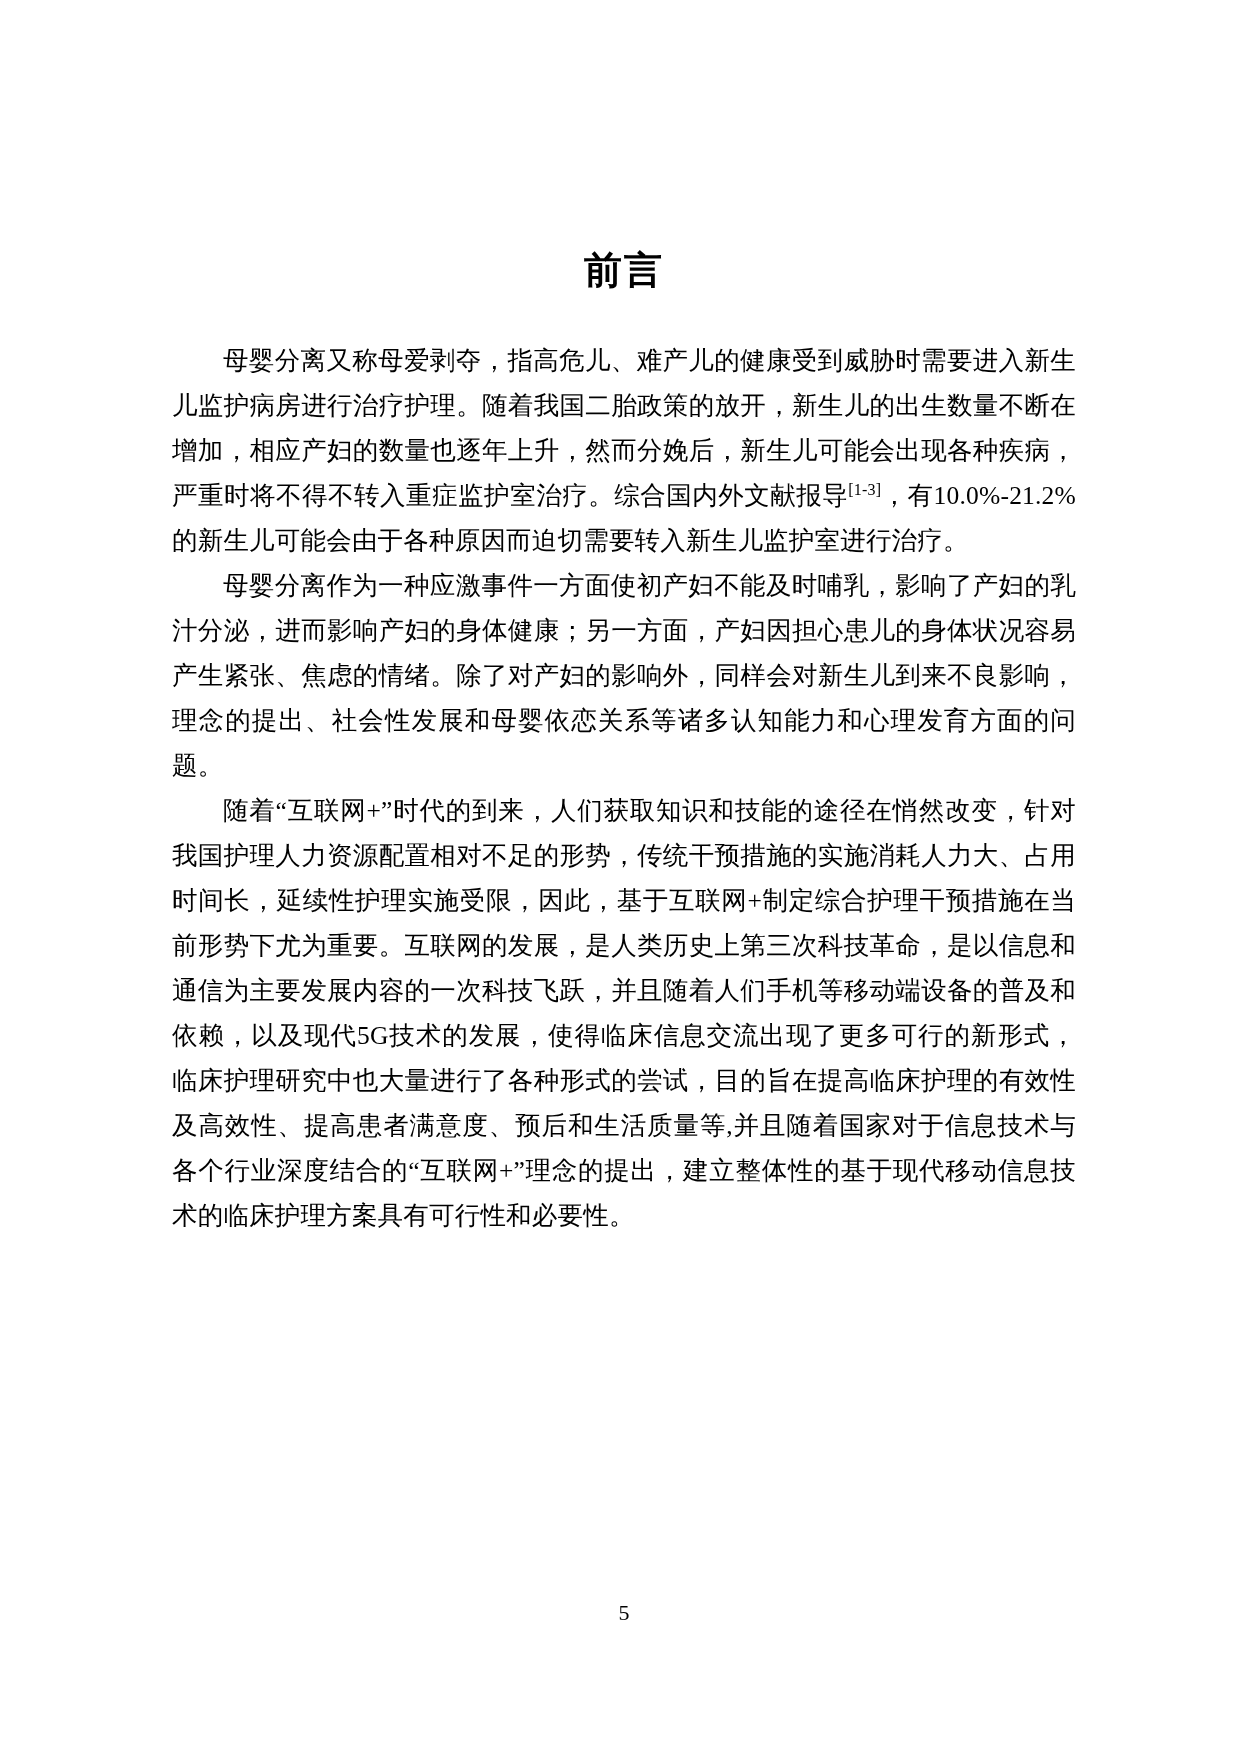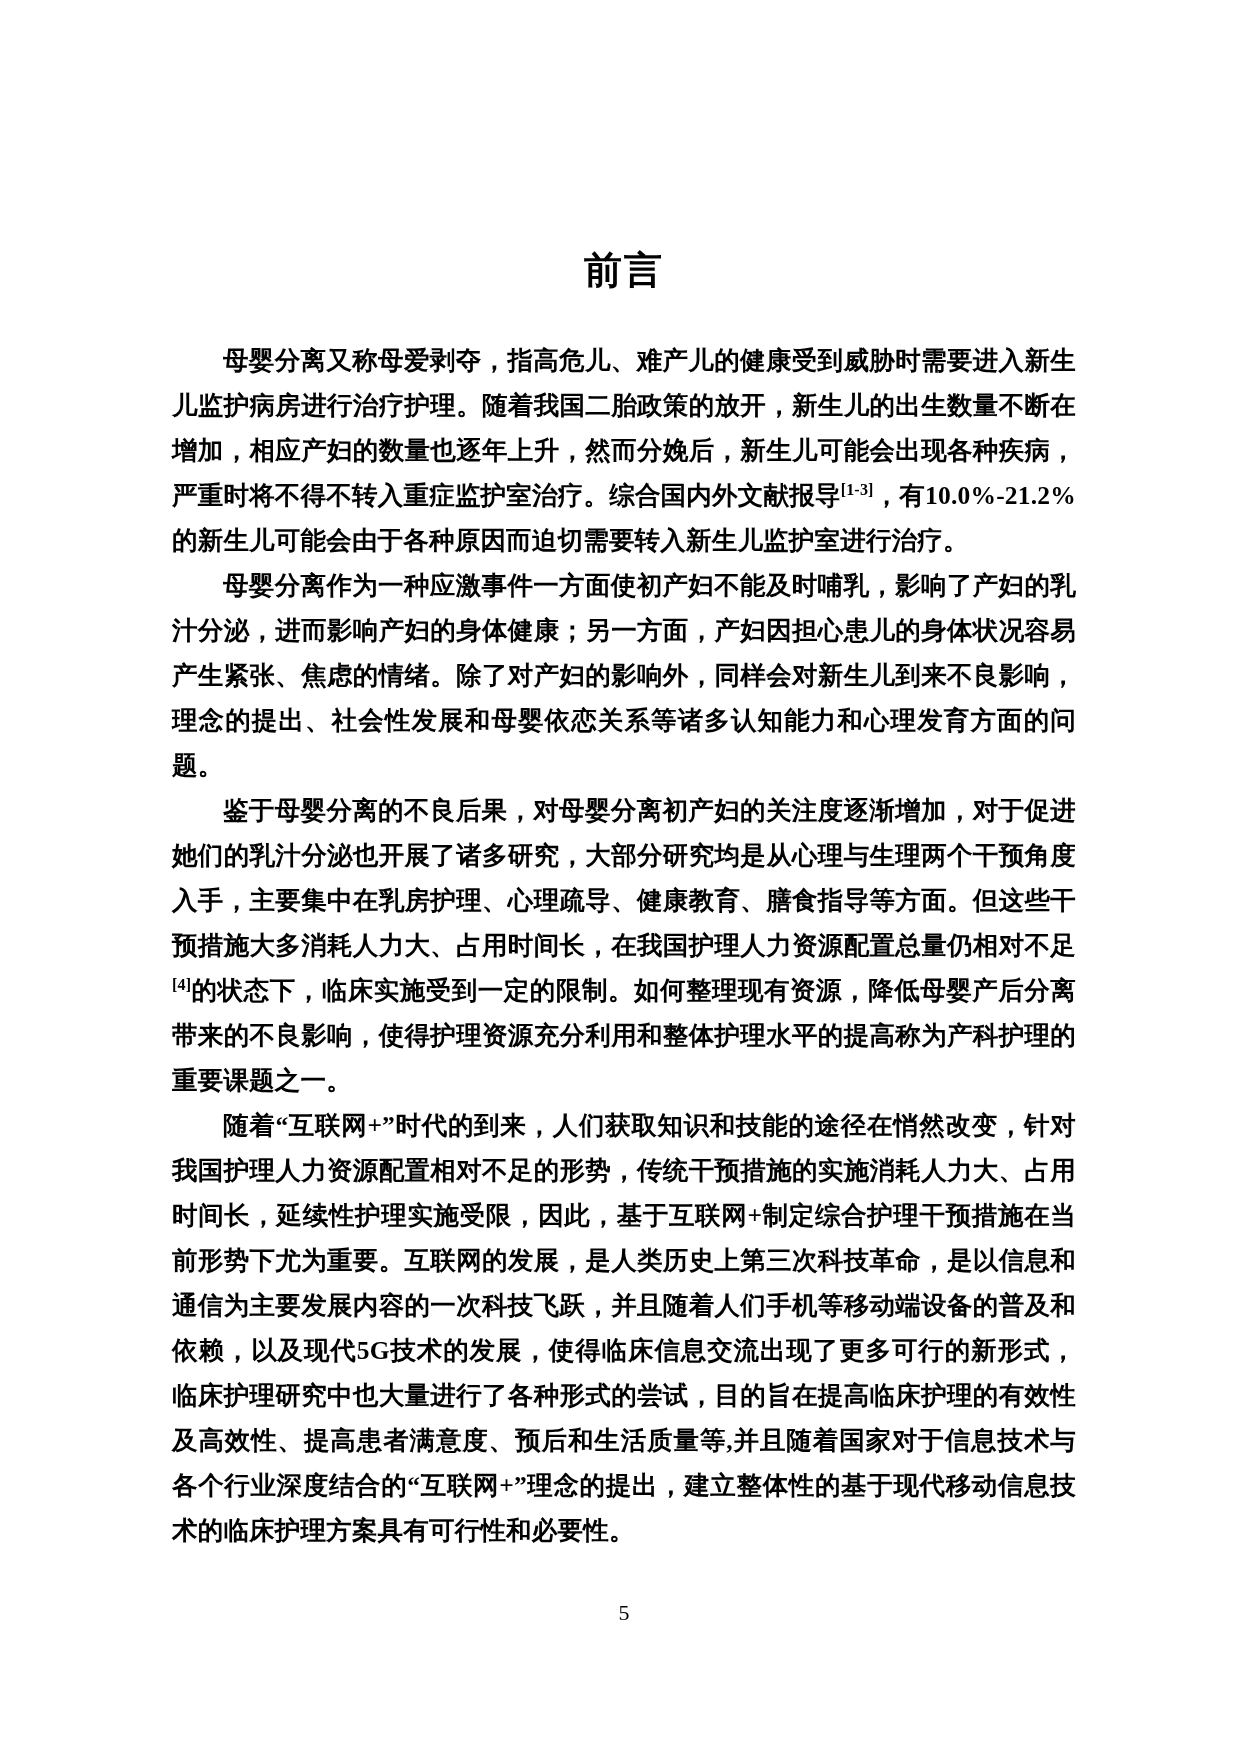--- a/index.html
+++ b/index.html
@@ -32,21 +32,20 @@
     line-height: 1.2;
   }
   .para {
     font-size: 25.5px;
     line-height: 45px;
     text-align: justify;
     text-justify: inter-ideograph;
     text-indent: 2em;
     margin: 0;
     letter-spacing: 0.2px;
-    font-weight: bold;
   }
   sup.ref {
     font-size: 16px;
     vertical-align: super;
     line-height: 0;
   }
   .page-number {
     position: absolute;
     left: 0;
     right: 0;
@@ -58,17 +57,16 @@
 </style>
 </head>
 <body>
 
 <div class="page">
 
   <h1 class="doc-title">前言</h1>
 
   <p class="para">母婴分离又称母爱剥夺，指高危儿、难产儿的健康受到威胁时需要进入新生儿监护病房进行治疗护理。随着我国二胎政策的放开，新生儿的出生数量不断在增加，相应产妇的数量也逐年上升，然而分娩后，新生儿可能会出现各种疾病，严重时将不得不转入重症监护室治疗。综合国内外文献报导<sup class="ref">[1-3]</sup>，有10.0%-21.2%的新生儿可能会由于各种原因而迫切需要转入新生儿监护室进行治疗。</p>
   <p class="para">母婴分离作为一种应激事件一方面使初产妇不能及时哺乳，影响了产妇的乳汁分泌，进而影响产妇的身体健康；另一方面，产妇因担心患儿的身体状况容易产生紧张、焦虑的情绪。除了对产妇的影响外，同样会对新生儿到来不良影响，理念的提出、社会性发展和母婴依恋关系等诸多认知能力和心理发育方面的问题。</p>
-  <p class="para">鉴于母婴分离的不良后果，对母婴分离初产妇的关注度逐渐增加，对于促进她们的乳汁分泌也开展了诸多研究，大部分研究均是从心理与生理两个干预角度入手，主要集中在乳房护理、心理疏导、健康教育、膳食指导等方面。但这些干预措施大多消耗人力大、占用时间长，在我国护理人力资源配置总量仍相对不足<sup class="ref">[4]</sup>的状态下，临床实施受到一定的限制。如何整理现有资源，降低母婴产后分离带来的不良影响，使得护理资源充分利用和整体护理水平的提高称为产科护理的重要课题之一。</p>
   <p class="para">随着“互联网+”时代的到来，人们获取知识和技能的途径在悄然改变，针对我国护理人力资源配置相对不足的形势，传统干预措施的实施消耗人力大、占用时间长，延续性护理实施受限，因此，基于互联网+制定综合护理干预措施在当前形势下尤为重要。互联网的发展，是人类历史上第三次科技革命，是以信息和通信为主要发展内容的一次科技飞跃，并且随着人们手机等移动端设备的普及和依赖，以及现代5G技术的发展，使得临床信息交流出现了更多可行的新形式，临床护理研究中也大量进行了各种形式的尝试，目的旨在提高临床护理的有效性及高效性、提高患者满意度、预后和生活质量等,并且随着国家对于信息技术与各个行业深度结合的“互联网+”理念的提出，建立整体性的基于现代移动信息技术的临床护理方案具有可行性和必要性。</p>
 
   <div class="page-number">5</div>
 </div>
 
 </body></html>

